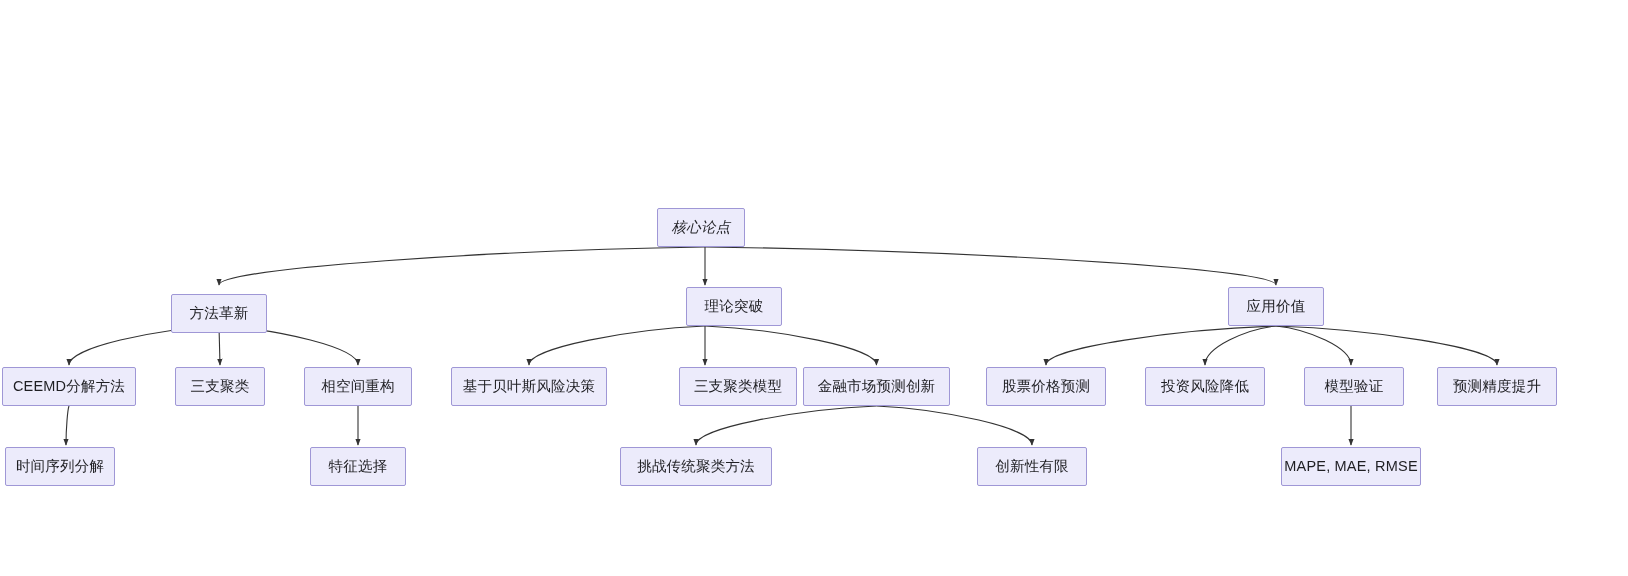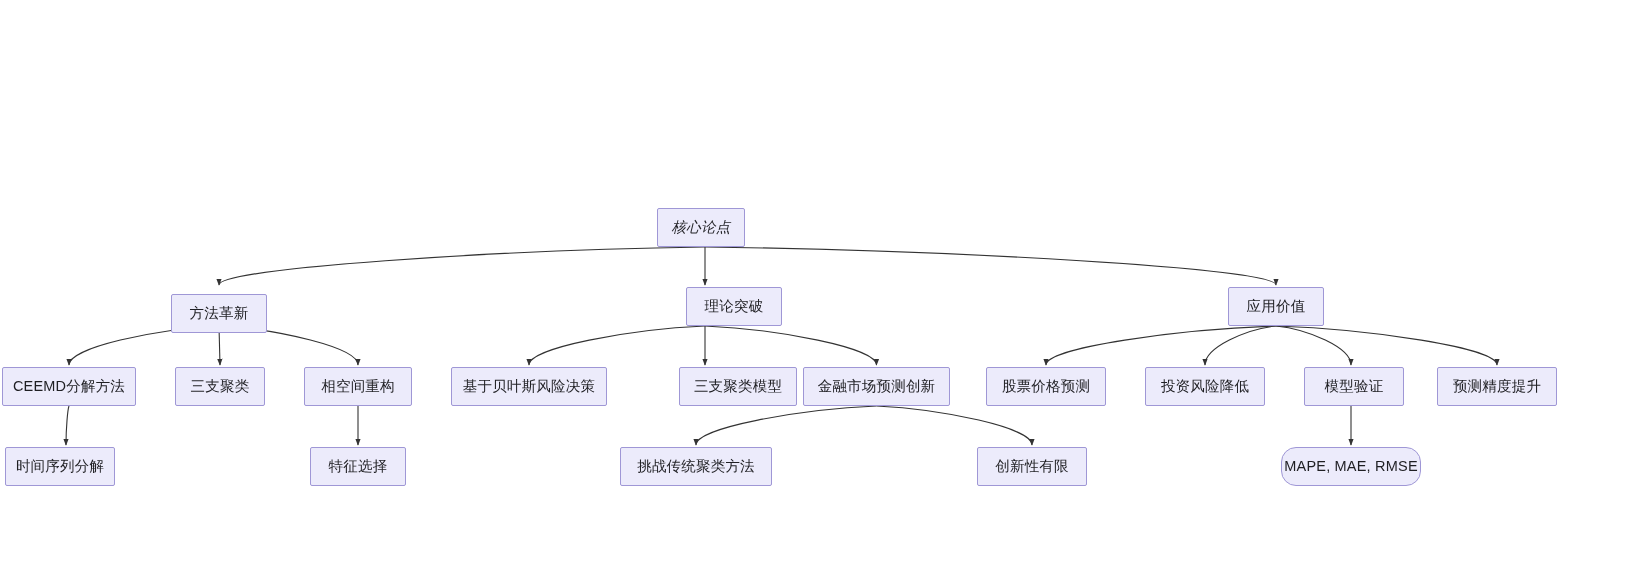--- a/index.html
+++ b/index.html
@@ -129,17 +129,17 @@
       </div>
       <div class="node" style="left: 310px; top: 447px; width: 96px; height: 39px;">
         <span class="node-label">特征选择</span>
       </div>
       <div class="node" style="left: 620px; top: 447px; width: 152px; height: 39px;">
         <span class="node-label">挑战传统聚类方法</span>
       </div>
       <div class="node" style="left: 977px; top: 447px; width: 110px; height: 39px;">
         <span class="node-label">创新性有限</span>
       </div>
-      <div class="node" style="left: 1281px; top: 447px; width: 140px; height: 39px; border-radius: 15px;">
+      <div class="node" style="left: 1281px; top: 447px; width: 140px; height: 39px;">
         <span class="node-label">MAPE, MAE, RMSE</span>
       </div>
     </div>
 </div>
 
 </body></html>

